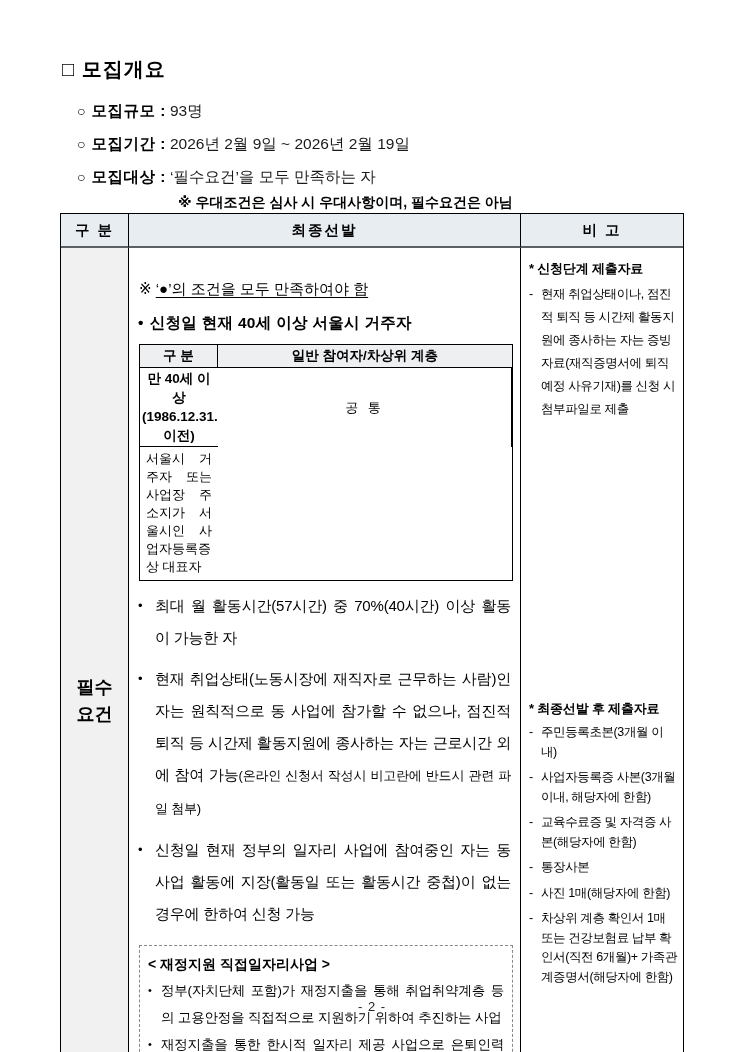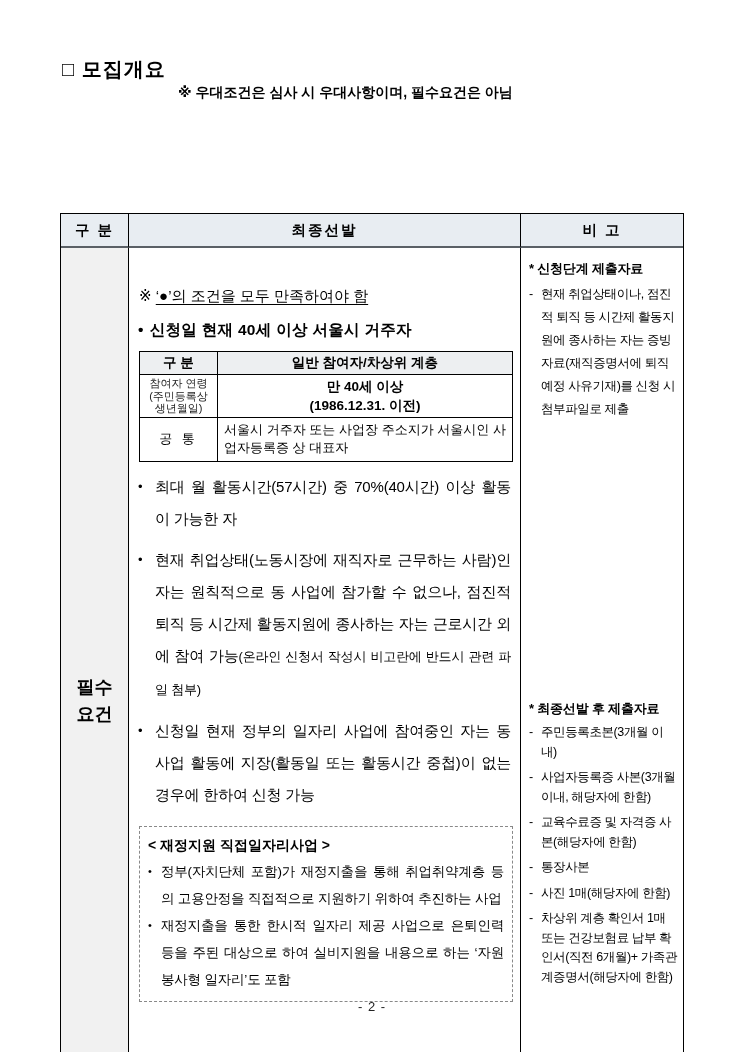--- a/index.html
+++ b/index.html
@@ -43,21 +43,21 @@
   .bR { border-right:1px solid #000; }
   .o-label {
     background:var(--label-bg);
     display:flex; align-items:center; justify-content:center;
     font-weight:bold; font-size:18px; line-height:27px; text-align:center;
   }
   .o-details { padding:13px 9px 0 9px; overflow:hidden; }
   .o-remarks { padding:10px 5px 0 8px; position:relative; overflow:hidden; }
 
   
-  .note-line { font-size:15px; line-height:30px; margin:20px 0 4px 1px; }
+  .note-line { font-size:15px; line-height:30px; margin:13px 0 4px 1px; }
   .note-line u { text-underline-offset:3px; }
   .primary-bullet { font-size:15.5px; font-weight:bold; line-height:30px; margin-bottom:6px; letter-spacing:.3px; }
   .primary-bullet .bm { margin-right:6px; }
 
   .itable {
     display:grid; grid-template-columns:78px 1fr;
     border:1.5px solid #000; width:374px; margin:2px 0 2px 1px;
   }
   .it-h {
     background:var(--inner-header-bg); font-weight:bold; font-size:13.5px;
@@ -101,42 +101,50 @@
   .rem-sec2 .rem-item { line-height:19.5px; margin-bottom:6px; }
 
   
   .page-no { position:absolute; left:0; right:0; top:999px; text-align:center; font-size:13px; color:#222; letter-spacing:1px; }
 </style>
 </head>
 <body>
 
 <div class="intro">
   <div class="intro-title">□ 모집개요</div>
+  <div class="intro-items">
+    <div class="intro-item">
+      <span class="mk">○</span><span class="lb">모집규모 :</span><span class="vl">93명</span>
+    </div>
+    <div class="intro-item">
+      <span class="mk">○</span><span class="lb">모집기간 :</span><span class="vl">2026년 2월 9일 ~ 2026년 2월 19일</span>
+    </div>
+    <div class="intro-item">
+      <span class="mk">○</span><span class="lb">모집대상 :</span><span class="vl">‘필수요건’을 모두 만족하는 자</span>
+    </div>
+  </div>
   <div class="intro-note">※ 우대조건은 심사 시 우대사항이며, 필수요건은 아님</div>
 </div>
 
 <div class="otable">
   <div class="oth bR">구 분</div>
   <div class="oth bR">최종선발</div>
   <div class="oth">비 고</div>
 
   <div class="o-label bR pre">필수
 요건</div>
 
   <div class="o-details bR">
     <div class="note-line"><span>※ </span><u>‘●’의 조건을 모두 만족하여야 함</u></div>
 
     <div class="primary-bullet"><span class="bm">•</span><span>신청일 현재 40세 이상 서울시 거주자</span></div>
 
     <div class="itable">
       <div class="it-h bR">구 분</div>
       <div class="it-h">일반 참여자/차상위 계층</div>
-      <div class="it-l1 pre">참여자 연령
-(주민등록상
-생년월일)</div>
       <div class="it-v1 pre">만 40세 이상
 (1986.12.31. 이전)</div>
       <div class="it-l2">공 통</div>
       <div class="it-v2">서울시 거주자 또는 사업장 주소지가 서울시인 사업자등록증 상 대표자</div>
     </div>
 
     <div class="d-bullet">
       <span class="bm">•</span>
       <span class="bt">최대 월 활동시간(57시간) 중 70%(40시간) 이상 활동이 가능한 자</span>
     </div>

